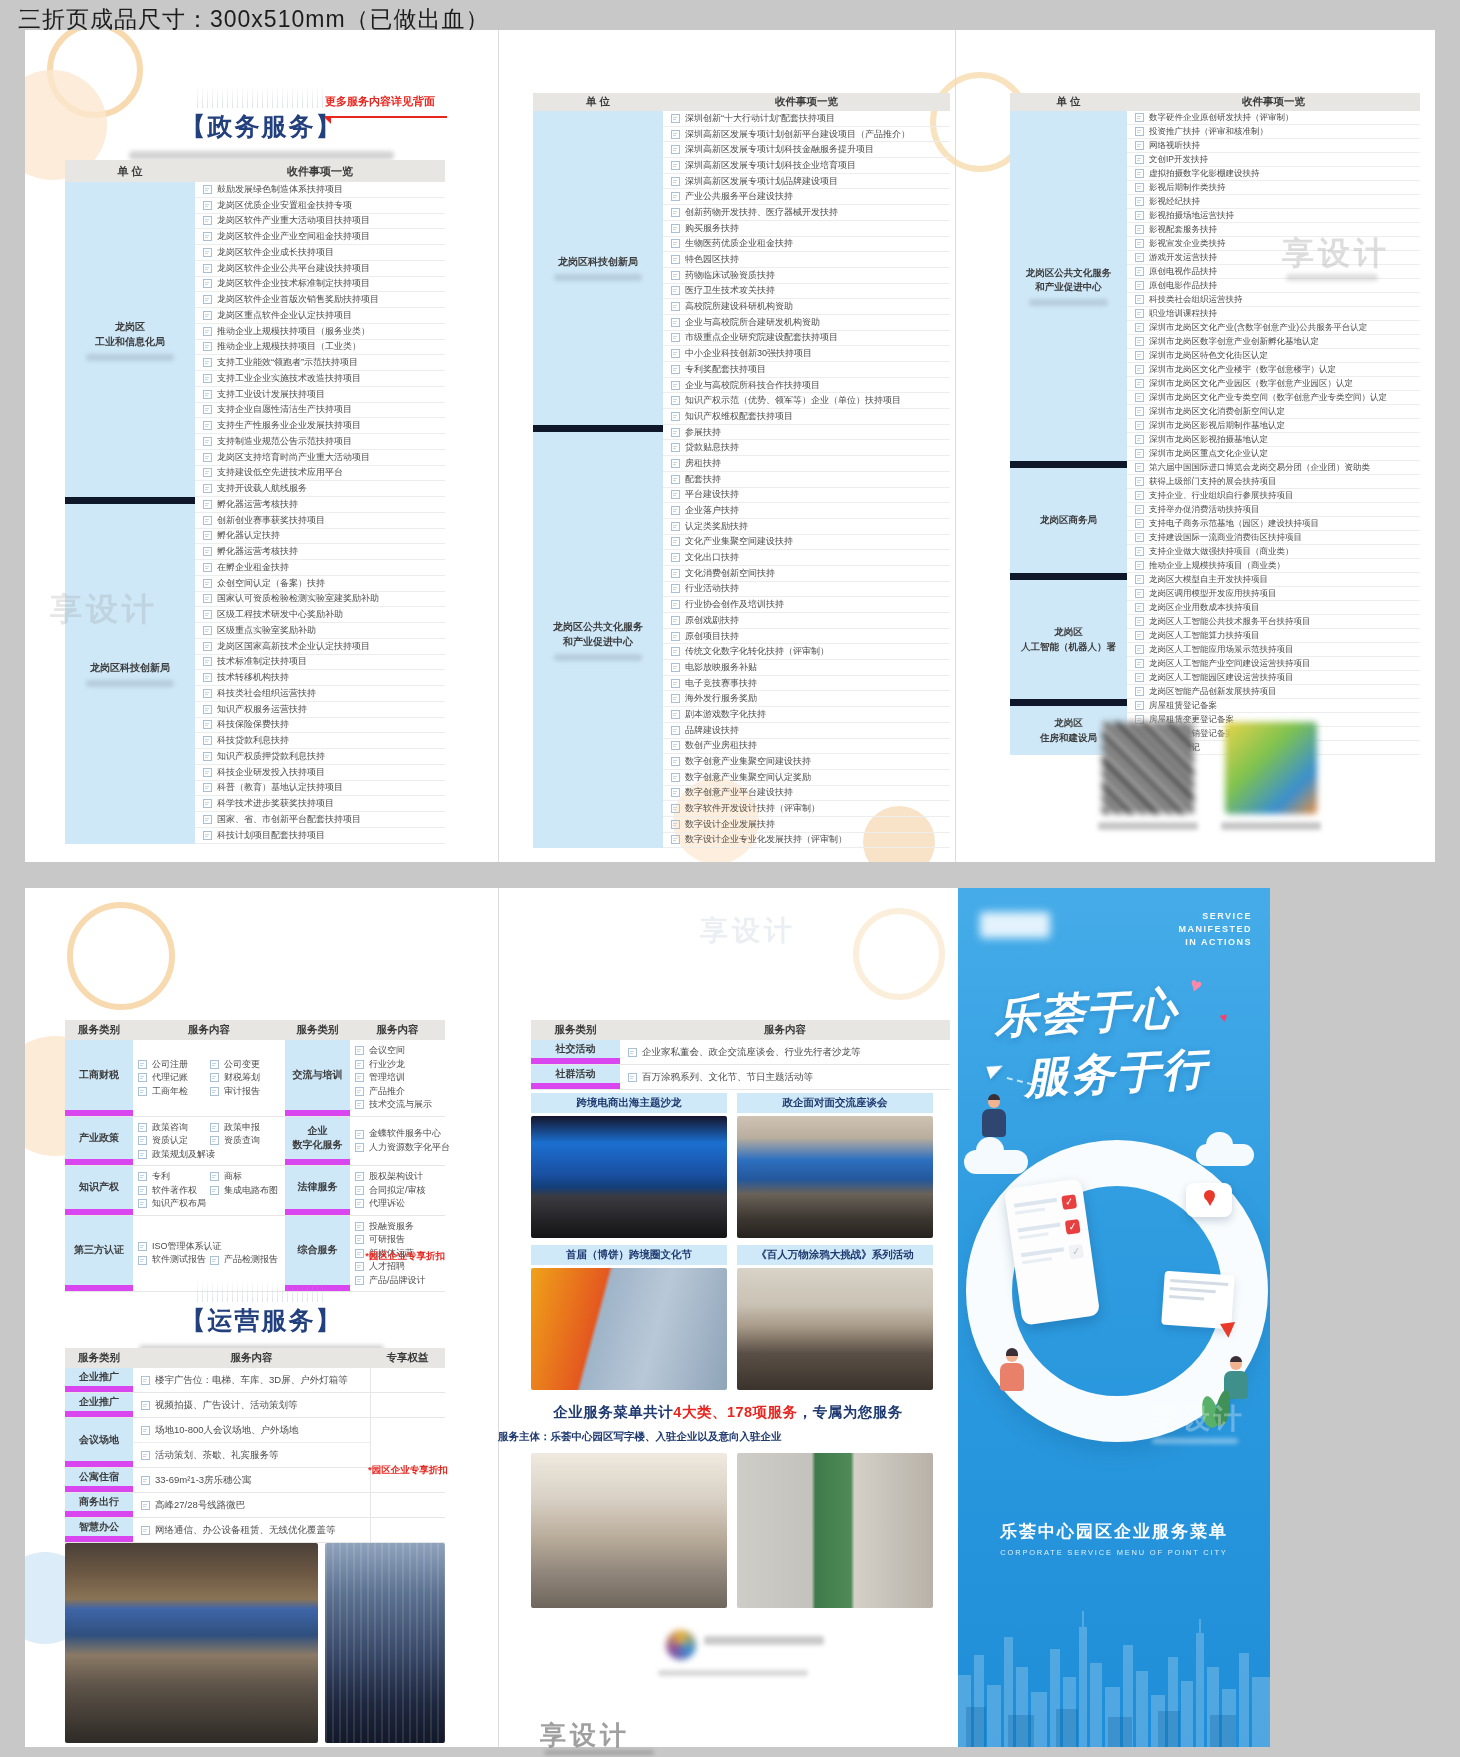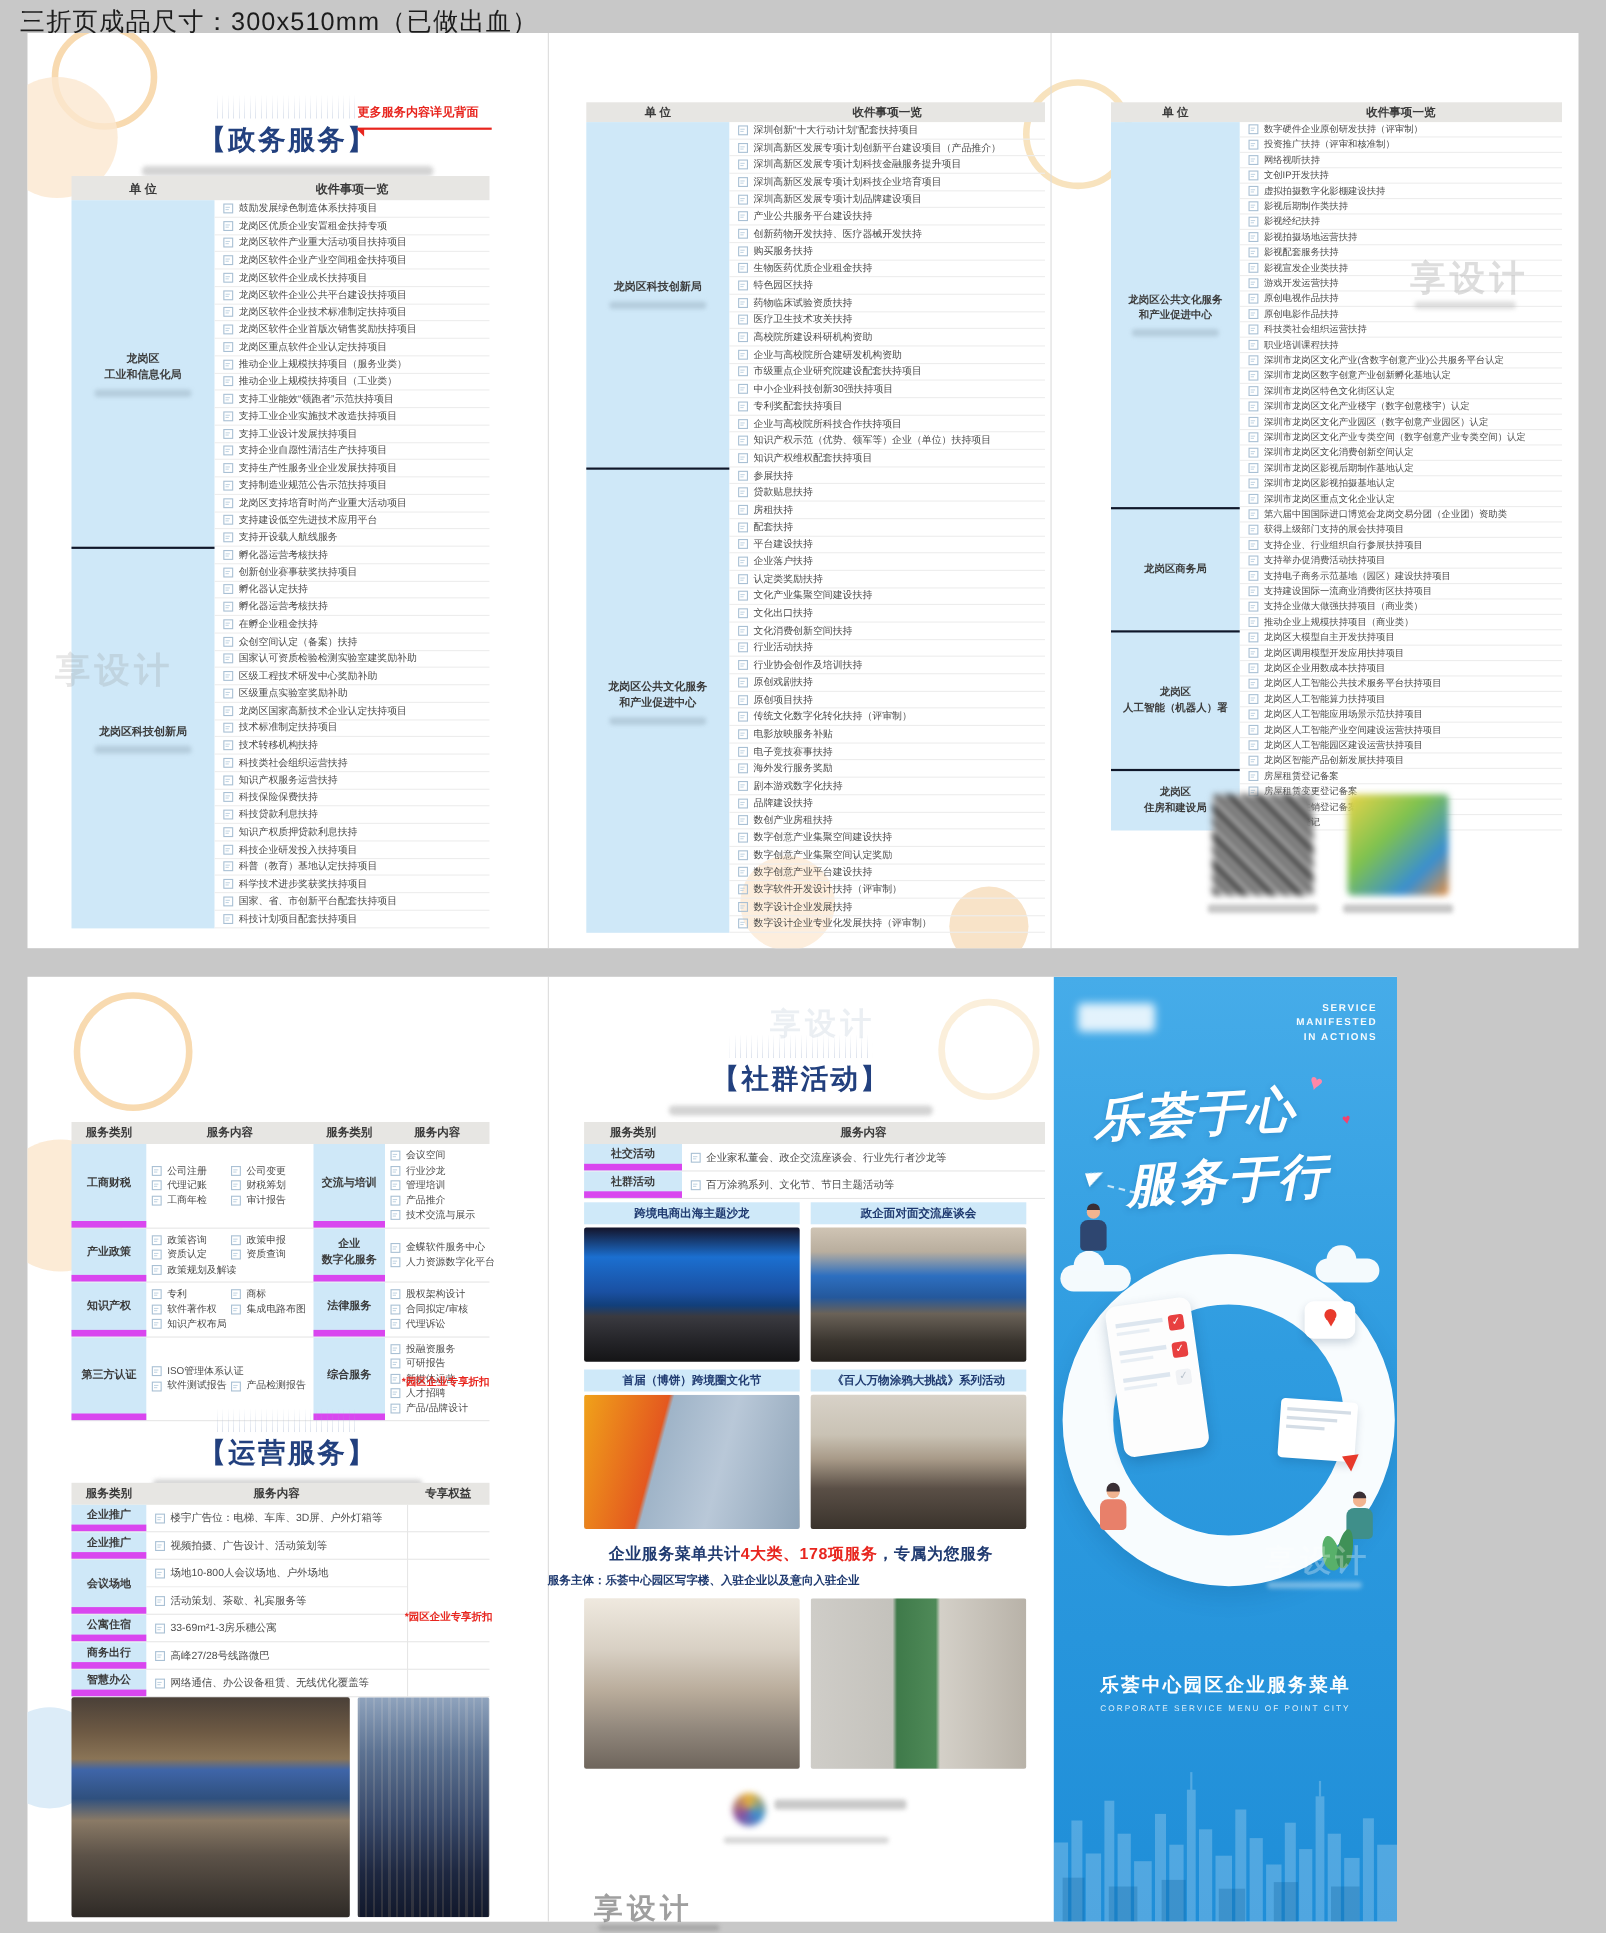--- a/index.html
+++ b/index.html
@@ -22,21 +22,21 @@
   .title-motif{width:130px;height:22px;margin:0 auto 2px auto;opacity:.35;
     background:repeating-linear-gradient(90deg,#9fb0cc 0 1px,transparent 1px 5px);
     -webkit-mask-image:linear-gradient(180deg,transparent,#000);mask-image:linear-gradient(180deg,transparent,#000);}
   .blur-sub{height:9px;border-radius:4px;background:#c9c9c9;filter:blur(2px);opacity:.8;margin:8px auto 0 auto;}
   
   .gov-table{position:absolute;}
   .gov-head{display:flex;background:#e7e6e3;font-weight:bold;color:#3a3a3a;text-align:center;align-items:center;}
   .gov-head>div{white-space:nowrap;}
   .gh-items{flex:1;}
   .gov-group{display:flex;}
-  .gov-group + .gov-group .unit-cell{border-top:2px solid #0f172a;}
+  .gov-group + .gov-group .unit-cell{border-top:7px solid #0f172a;}
   .unit-cell{background:#cfe8f8;display:flex;flex-direction:column;justify-content:center;align-items:center;
     text-align:center;font-weight:bold;color:#3c3c3c;line-height:1.5;white-space:pre-line;flex:0 0 auto;}
   .phone-blur{width:68%;height:7px;border-radius:3px;background:#9fb6c6;filter:blur(2px);opacity:.55;margin-top:5px;}
   .items-col{flex:1;display:flex;flex-direction:column;min-width:0;}
   .gov-item{display:flex;align-items:center;border-bottom:1px solid #ededed;padding-left:8px;color:#4c4c4c;
     white-space:nowrap;overflow:hidden;}
   .cbx{flex:0 0 auto;width:7px;height:7px;border:1px solid #a9c0d4;margin-right:5px;background:
     linear-gradient(#c4d6e4 0 0) 1px 2px/4px 1px no-repeat,
     linear-gradient(#c4d6e4 0 0) 1px 4px/3px 1px no-repeat;}
   .panel-a .gov-head{height:22px;font-size:11px;}
@@ -1068,25 +1068,20 @@
             </div>
           </div>
       </div>
       <div class="red-note" style="position:absolute;left:303px;top:116px;">*园区企业专享折扣</div>
     </div>
     <div class="photo ph-conf" style="left:40px;top:655px;width:253px;height:200px;"></div>
     <div class="photo ph-build" style="left:300px;top:655px;width:120px;height:200px;"></div>
   </div>
 
   <div class="panel" style="left:473px;width:460px;">
-    <div class="abs" style="left:0;right:0;top:52px;">
-      <div class="title-motif"></div>
-      <div class="sec-title">【社群活动】</div>
-      <div class="blur-sub" style="width:240px;"></div>
-    </div>
     <div class="op-table" style="left:33px;top:132px;width:419px;">
       <div class="op-head">
         <div style="width:89px;">服务类别</div>
         <div style="flex:1;">服务内容</div>
       </div>
       <div class="op-row">
         <div class="op-cat" style="width:89px;">社交活动</div>
         <div class="op-lines" style="flex:1;">
             <div class="op-line">
               <span class="cbx"></span>

